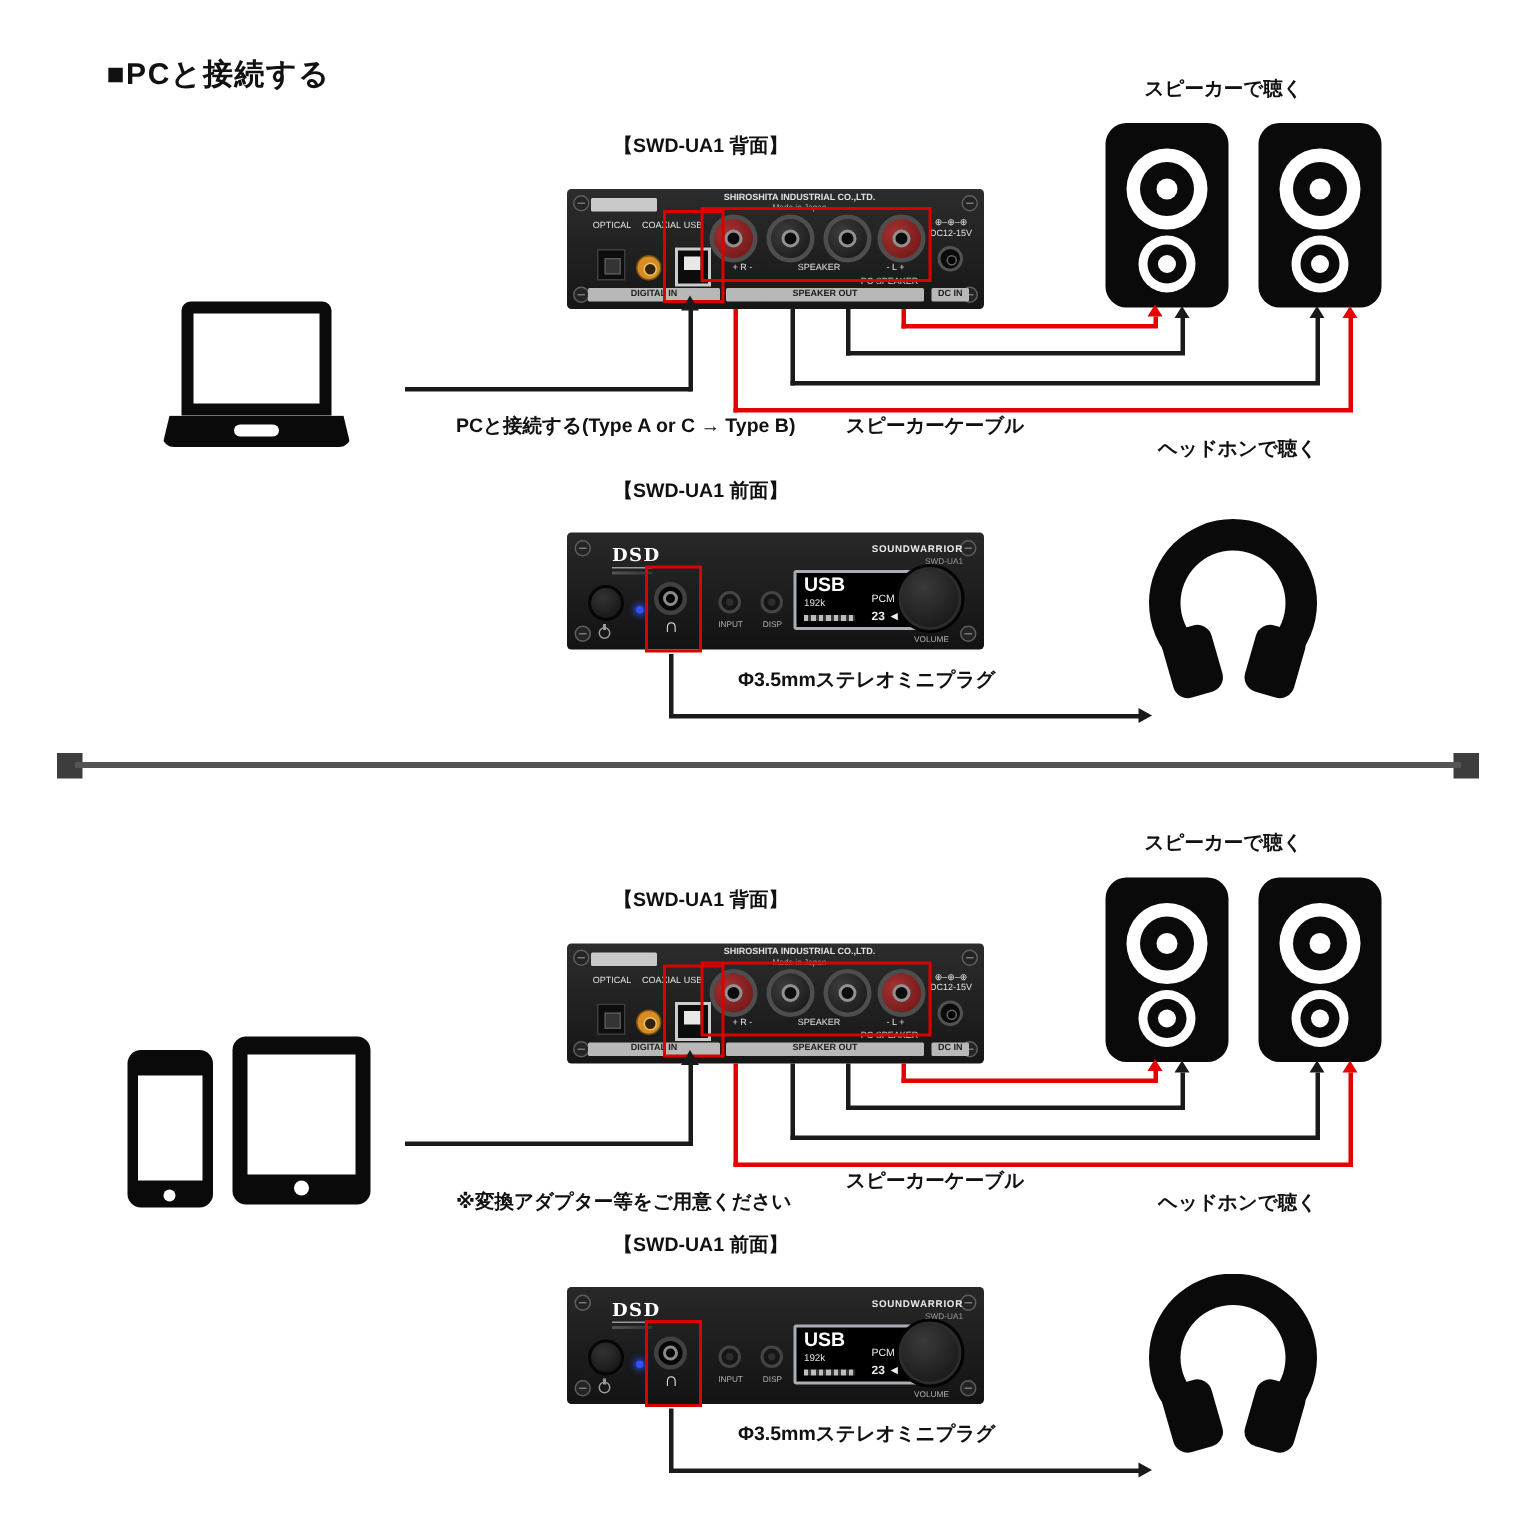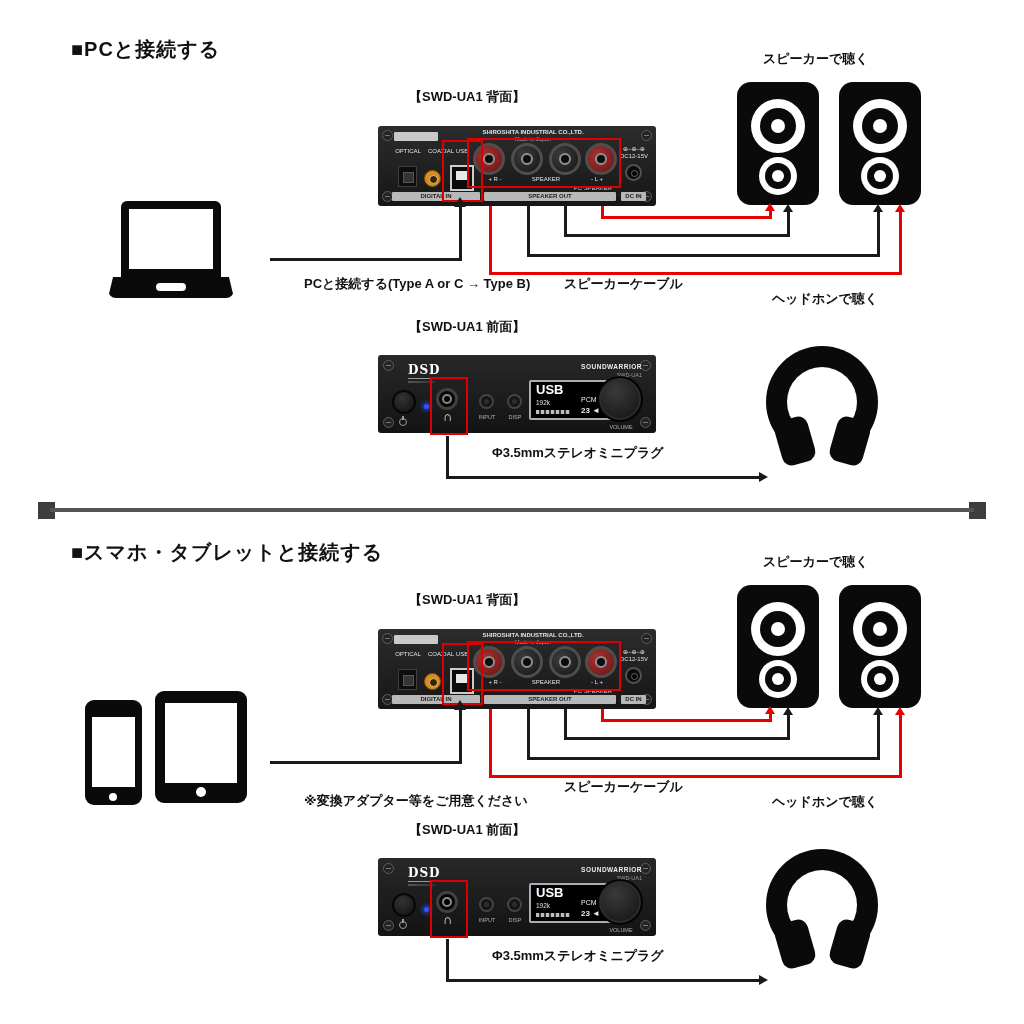--- a/index.html
+++ b/index.html
@@ -225,21 +225,20 @@
   <div class="hp" style="left:766px;top:346px;">
     <div class="arc"></div>
     <div class="cup cupL"></div>
     <div class="cup cupR"></div>
   </div>
 
   <div class="div-sq" style="left:38px;top:502px;width:17px;height:17px;"></div>
   <div class="div-sq" style="left:969px;top:502px;width:17px;height:17px;"></div>
   <div class="div-line" style="left:50px;top:508px;width:924px;height:4px;"></div>
 
-  <div class="t sec-title" style="left:35px;top:539px;">■スマホ・タブレットと接続する</div>
 
   <div class="t caption" style="left:373px;top:591px;">【SWD-UA1 背面】</div>
   <div class="t lbl" style="left:727px;top:553px;">スピーカーで聴く</div>
 
   <div class="speaker" style="left:737px;top:585px;">
     <div class="circ spk-wo"></div>
       <div class="circ spk-wi"></div>
       <div class="circ spk-wd"></div>
     <div class="circ spk-to"></div>
       <div class="circ spk-ti"></div>

